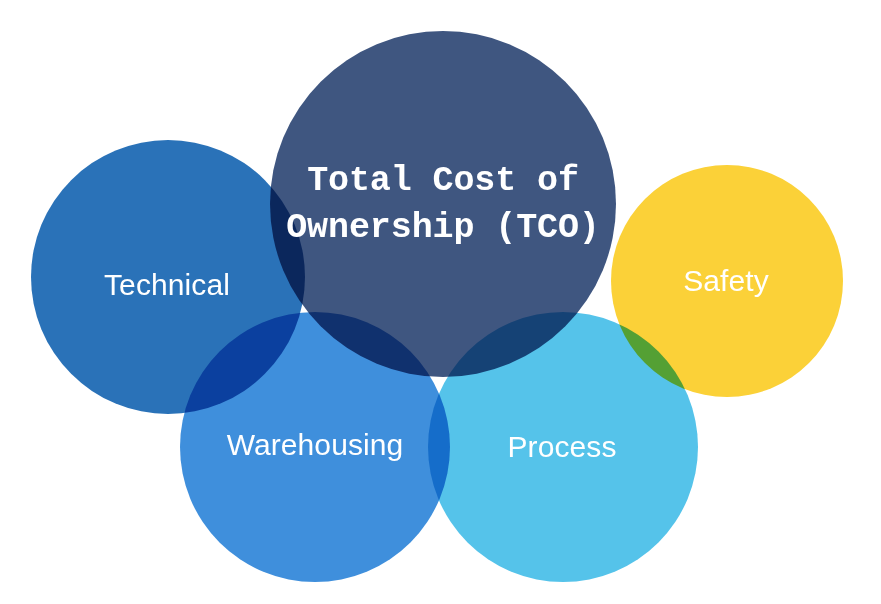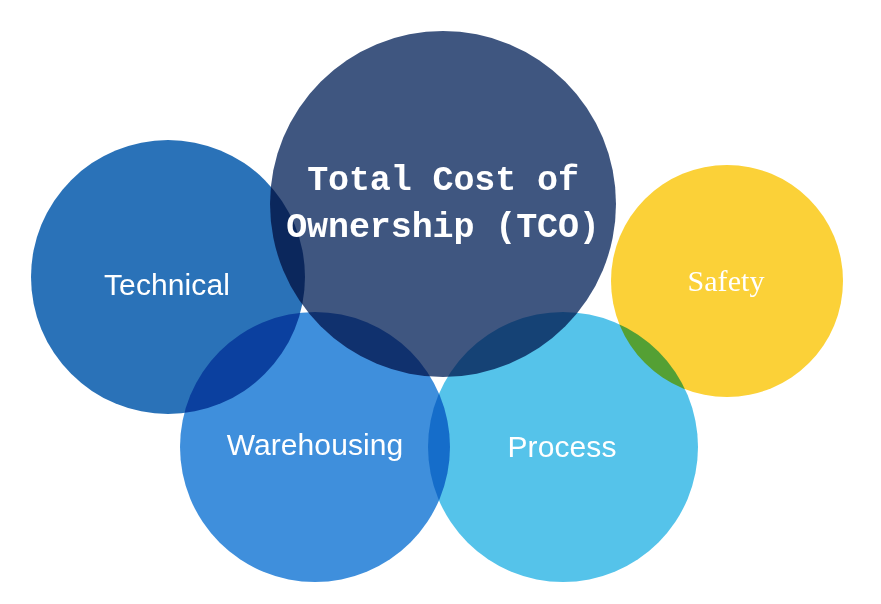--- a/index.html
+++ b/index.html
@@ -80,20 +80,20 @@
       <circle class="venn-circle" id="circle-tco" cx="443" cy="204" r="173" fill="#3F5680"></circle>
     </g>
   </svg>
 
   <div class="label-layer">
     <div class="venn-label label-center" id="label-tco" style="color: rgb(255, 255, 255);">Total Cost of
 Ownership (TCO)</div>
 
     <div class="venn-label label-outer" id="label-technical" style="color: rgb(255, 255, 255);">Technical</div>
 
-    <div class="venn-label label-outer" id="label-safety" style="color: rgb(255, 255, 255); font-family: Liberation Serif, serif;">Safety</div>
+    <div class="venn-label label-outer" id="label-safety" style="color: rgb(255, 255, 255);">Safety</div>
 
     <div class="venn-label label-outer" id="label-process" style="color: rgb(255, 255, 255);">Process</div>
 
     <div class="venn-label label-outer" id="label-warehousing" style="color: rgb(255, 255, 255);">Warehousing</div>
   </div>
 
 </div>
 
 </body></html>

